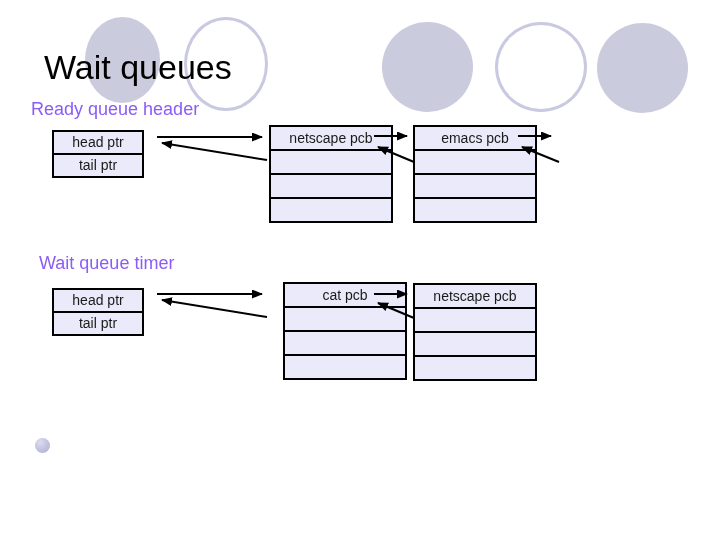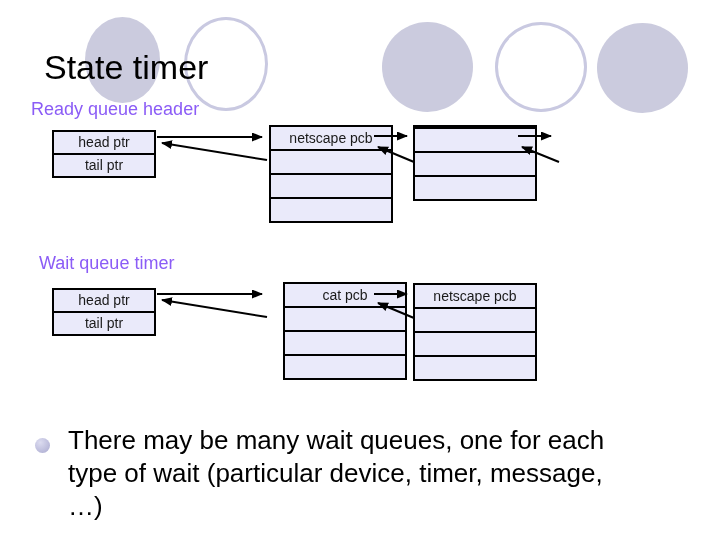--- a/index.html
+++ b/index.html
@@ -11,21 +11,21 @@
   .circle.filled{background:#cbcbde;}
   .circle.outlined{background:#ffffff;border:3px solid #c9c9e1;box-sizing:border-box;}
   .title{
     position:absolute;left:44px;top:48px;margin:0;
     font-size:34px;font-weight:400;color:#000;white-space:nowrap;
   }
   .qlabel{
     position:absolute;font-size:18px;line-height:17px;color:#8b5cf6;white-space:nowrap;
   }
   .hbox{
-    position:absolute;width:104px;box-sizing:border-box;
+    position:absolute;width:92px;box-sizing:border-box;
     border:2px solid #000;background:#eaeafa;
   }
   .hrow{
     height:21px;line-height:21px;text-align:center;
     font-size:14px;color:#1a1a1a;
   }
   .hrow.divided{border-bottom:2px solid #000;}
   .pcb{
     position:absolute;width:124px;box-sizing:border-box;
     border:2px solid #000;background:#eaeafa;
@@ -50,37 +50,38 @@
 <body>
 
 <div class="slide">
 
   <div class="circle filled" style="left:85px;top:17px;width:75px;height:86px;"></div>
   <div class="circle outlined" style="left:184px;top:17px;width:84px;height:94px;"></div>
   <div class="circle filled" style="left:382px;top:22px;width:91px;height:90px;"></div>
   <div class="circle outlined" style="left:495px;top:22px;width:92px;height:90px;"></div>
   <div class="circle filled" style="left:597px;top:23px;width:91px;height:90px;"></div>
 
-  <h1 class="title">State timer</h1>
+  <h1 class="title">Wait queues</h1>
 
   <div class="qlabel" style="left:31px;top:101px;">Ready queue header</div>
 
   <div class="hbox" style="left:52px;top:130px;">
     <div class="hrow divided">head ptr</div>
     <div class="hrow">tail ptr</div>
   </div>
 
   <div class="pcb" style="left:269px;top:125px;">
     <div class="ptitle">netscape pcb</div>
     <div class="prow"></div>
     <div class="prow"></div>
     <div class="prow"></div>
   </div>
 
   <div class="pcb" style="left:413px;top:125px;">
+    <div class="ptitle">emacs pcb</div>
     <div class="prow"></div>
     <div class="prow"></div>
     <div class="prow"></div>
   </div>
 
 
   <div class="qlabel" style="left:39px;top:255px;">Wait queue timer</div>
 
   <div class="hbox" style="left:52px;top:288px;">
     <div class="hrow divided">head ptr</div>
@@ -115,19 +116,14 @@
     <line x1="518" y1="136" x2="551" y2="136" stroke="#000" stroke-width="2" marker-end="url(#ah)"></line>
     <line x1="559" y1="162" x2="522" y2="147" stroke="#000" stroke-width="2" marker-end="url(#ah)"></line>
 
     <line x1="157" y1="294" x2="262" y2="294" stroke="#000" stroke-width="2" marker-end="url(#ah)"></line>
     <line x1="267" y1="317" x2="162" y2="300" stroke="#000" stroke-width="2" marker-end="url(#ah)"></line>
     <line x1="374" y1="294" x2="407" y2="294" stroke="#000" stroke-width="2" marker-end="url(#ah)"></line>
     <line x1="414" y1="318" x2="378" y2="303" stroke="#000" stroke-width="2" marker-end="url(#ah)"></line>
   </svg>
 
   <div class="bullet-dot"></div>
-  <div class="bullet-text">
-    <div class="bullet-line">There may be many wait queues, one for each</div>
-    <div class="bullet-line">type of wait (particular device, timer, message,</div>
-    <div class="bullet-line">…)</div>
-  </div>
 
 </div>
 
 </body></html>

